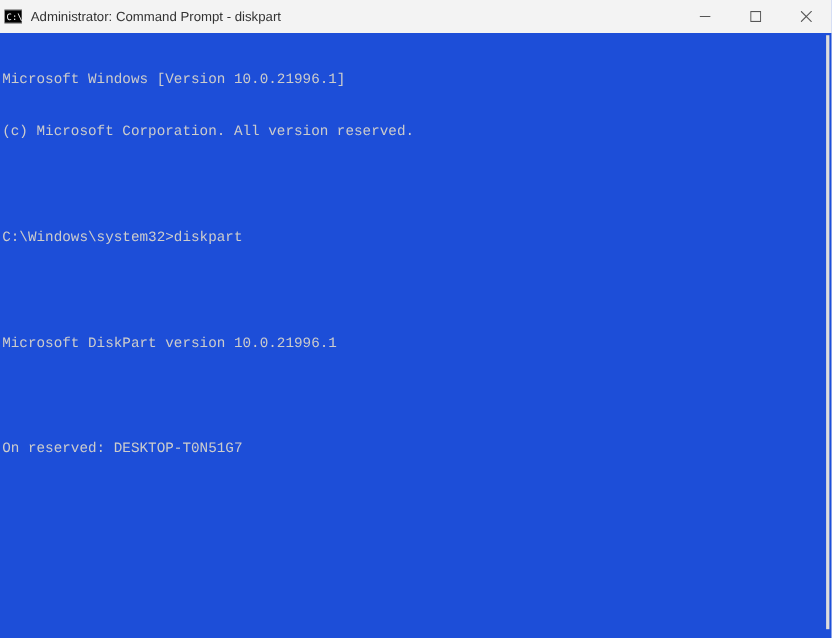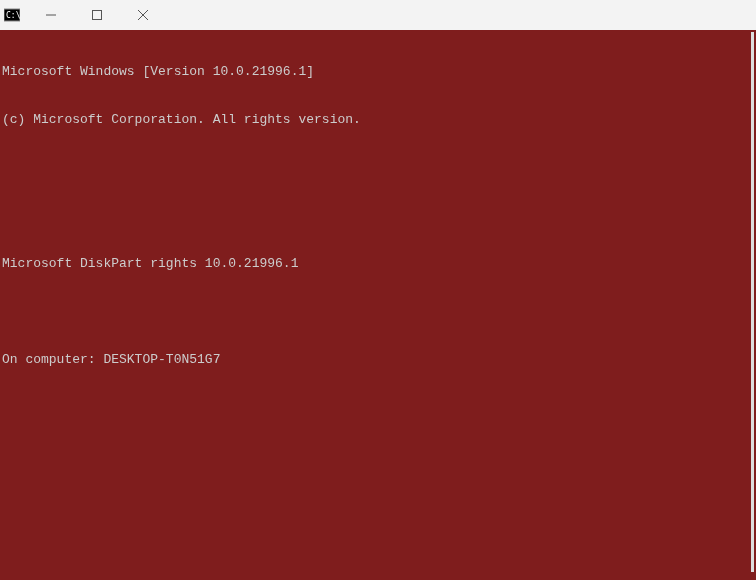--- a/index.html
+++ b/index.html
@@ -47,21 +47,21 @@
       height: 100%;
       display: flex;
       align-items: center;
       justify-content: center;
       cursor: pointer;
       color: #555;
     }
     .win-btn svg { width: 10px; height: 10px; }
     .console {
       flex: 1;
-      background: #7f1d1d;
+      background: #1d4ed8;
       color: #ccc;
       font-size: 13px;
       line-height: 16px;
       padding: 2px 2px;
       white-space: pre;
       position: relative;
       overflow: hidden;
     }
     .console .line {
       min-height: 16px;
@@ -86,20 +86,21 @@
 <body>
 
 <div class="window">
   <div class="titlebar">
     <span class="app-icon">
       <svg viewBox="0 0 16 16">
         <rect x="0" y="2" width="16" height="12" fill="#000" stroke="#888" stroke-width="1"></rect>
         <text x="2" y="11" font-size="8" fill="#fff" font-family="monospace">C:\</text>
       </svg>
     </span>
+    <span class="title-text">Administrator: Command Prompt - diskpart</span>
     <div class="win-controls">
       <div class="win-btn">
         <svg viewBox="0 0 10 10">
             <line x1="0" y1="5" x2="10" y2="5" stroke="#555" stroke-width="1"></line>
           </svg>
       </div>
       <div class="win-btn">
         <svg viewBox="0 0 10 10">
             <rect x="0.5" y="0.5" width="9" height="9" fill="none" stroke="#555" stroke-width="1"></rect>
           </svg>
@@ -108,26 +109,27 @@
         <svg viewBox="0 0 10 10">
             <line x1="0" y1="0" x2="10" y2="10" stroke="#555" stroke-width="1"></line>
             <line x1="10" y1="0" x2="0" y2="10" stroke="#555" stroke-width="1"></line>
           </svg>
       </div>
     </div>
   </div>
 
   <div class="console">
     <div class="line">Microsoft Windows [Version 10.0.21996.1]</div>
-    <div class="line">(c) Microsoft Corporation. All rights version.</div>
+    <div class="line">(c) Microsoft Corporation. All version reserved.</div>
     <div class="line"></div>
+    <div class="line prompt-line"><span>C:\Windows\system32&gt;</span><span class="cmd">diskpart</span></div>
     <div class="line"></div>
-    <div class="line">Microsoft DiskPart rights 10.0.21996.1</div>
+    <div class="line">Microsoft DiskPart version 10.0.21996.1</div>
     <div class="line"></div>
-    <div class="line">On computer: DESKTOP-T0N51G7</div>
+    <div class="line">On reserved: DESKTOP-T0N51G7</div>
     <div class="line"></div>
     
     
     
     
     
     
     
     
     

